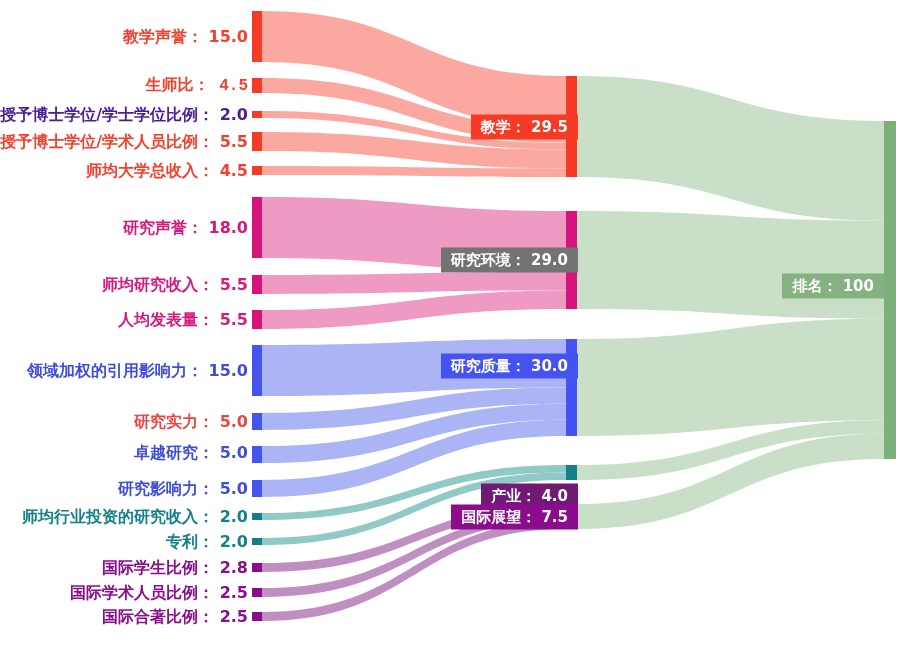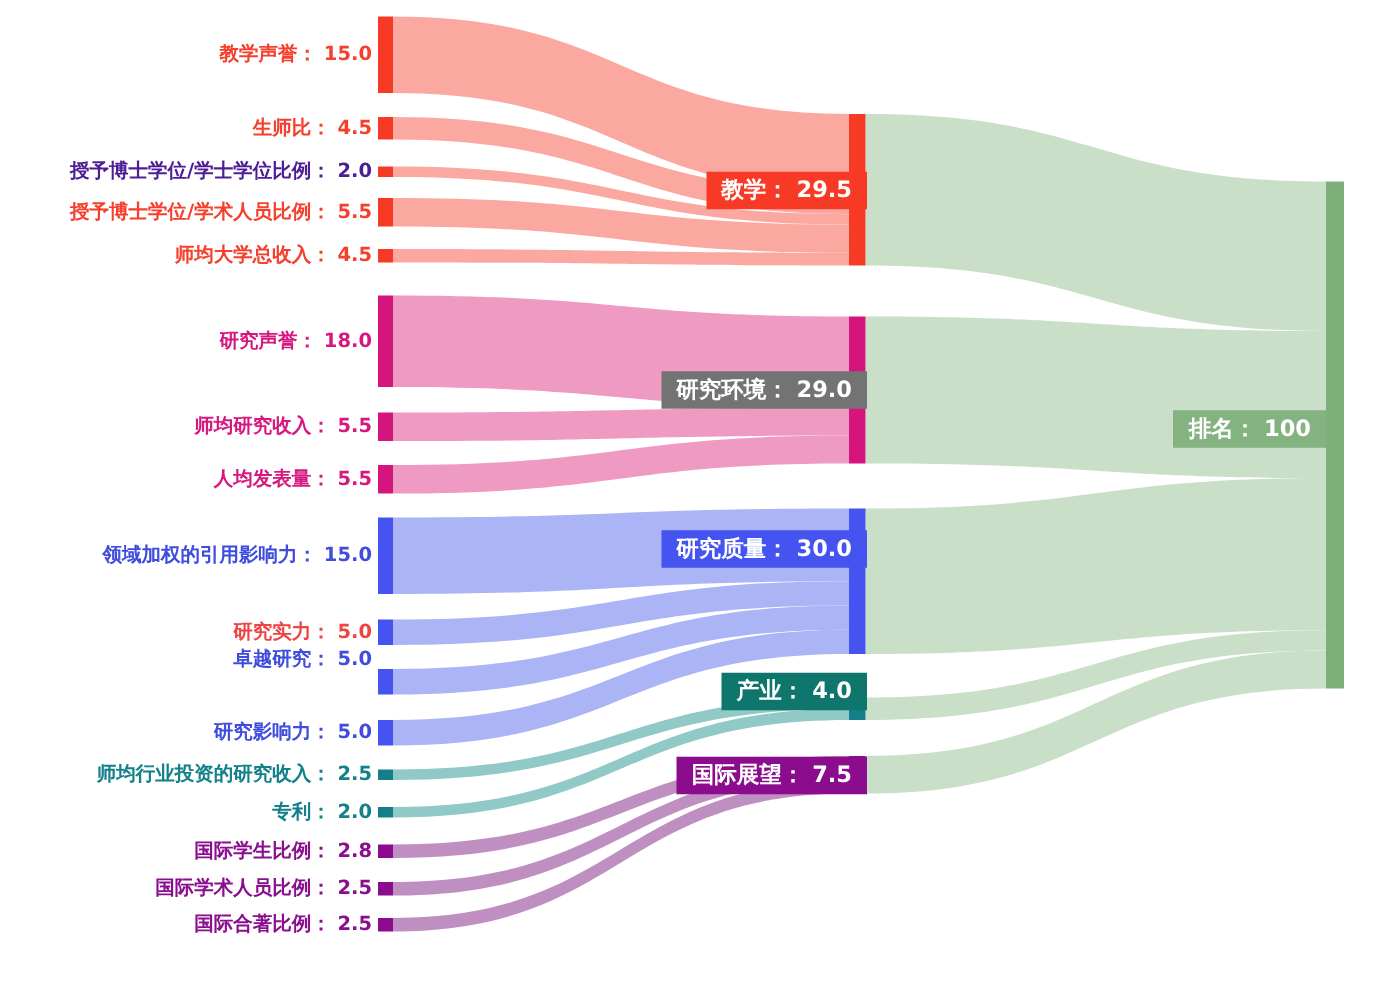--- a/index.html
+++ b/index.html
@@ -2,21 +2,21 @@
 <html><head>
 <meta charset="utf-8">
 <style>
   html,body { margin:0; padding:0; background:#ffffff; }
   .stage {
     position:relative; width:917px; height:655px; background:#ffffff;
     font-family:"DejaVu Sans", sans-serif; overflow:hidden;
   }
   .stage svg { position:absolute; left:0; top:0; }
   .left-label {
-    position:absolute; white-space:nowrap; font-weight:bold; font-size:13px;
+    position:absolute; white-space:nowrap; font-weight:bold; font-size:16px;
     transform:translateY(-50%); line-height:16px;
   }
   .node-label {
     position:absolute; white-space:nowrap; font-weight:bold; font-size:15px;
     color:#ffffff; height:23px; line-height:23px; padding:1px 10px;
     transform:translateY(-50%); text-align:center;
   }
 </style>
 </head>
 <body>
@@ -64,36 +64,36 @@
       <rect x="252" y="538" width="10" height="7" fill="#157f88"></rect>
       <rect x="566" y="465" width="11" height="15" fill="#157f88"></rect>
       <rect x="252" y="563" width="10" height="9" fill="#8b0d8d"></rect>
       <rect x="252" y="588" width="10" height="9" fill="#8b0d8d"></rect>
       <rect x="252" y="612" width="10" height="9" fill="#8b0d8d"></rect>
       <rect x="566" y="504" width="11" height="25" fill="#8b0d8d"></rect>
       <rect x="884" y="121" width="12" height="338" fill="#7daf7b"></rect>
     </svg>
   <div>
       <div class="left-label" style="right: 669px; top: 36.5px; color: rgb(245, 64, 46);">教学声誉： 15.0</div>
-      <div class="left-label" style="right: 669px; top: 85.5px; color: rgb(245, 64, 46);">生师比： 4.5</div>
+      <div class="left-label" style="right: 669px; top: 85.5px; color: rgb(245, 64, 46); font-family: Liberation Mono, monospace;">生师比： 4.5</div>
       <div class="left-label" style="right: 669px; top: 114.5px; color: #4c1d95;">授予博士学位/学士学位比例： 2.0</div>
       <div class="left-label" style="right: 669px; top: 141.5px; color: rgb(245, 64, 46);">授予博士学位/学术人员比例： 5.5</div>
       <div class="left-label" style="right: 669px; top: 170.5px; color: rgb(245, 64, 46);">师均大学总收入： 4.5</div>
       <div class="node-label" style="right: 339px; top: 126.5px; color: rgb(255, 255, 255); background: rgb(247, 58, 38);">教学： 29.5</div>
       <div class="left-label" style="right: 669px; top: 227.5px; color: rgb(214, 24, 127);">研究声誉： 18.0</div>
       <div class="left-label" style="right: 669px; top: 284.5px; color: rgb(214, 24, 127);">师均研究收入： 5.5</div>
       <div class="left-label" style="right: 669px; top: 319.5px; color: rgb(214, 24, 127);">人均发表量： 5.5</div>
       <div class="node-label" style="right: 339px; top: 260px; color: rgb(255, 255, 255); background: #737373;">研究环境： 29.0</div>
       <div class="left-label" style="right: 669px; top: 370.5px; color: rgb(63, 76, 220);">领域加权的引用影响力： 15.0</div>
       <div class="left-label" style="right: 669px; top: 421.5px; color: #ef4444;">研究实力： 5.0</div>
-      <div class="left-label" style="right: 669px; top: 440px; color: rgb(63, 76, 220);">卓越研究： 5.0</div>
+      <div class="left-label" style="right: 669px; top: 453px; color: rgb(63, 76, 220);">卓越研究： 5.0</div>
       <div class="left-label" style="right: 669px; top: 488.5px; color: rgb(63, 76, 220);">研究影响力： 5.0</div>
       <div class="node-label" style="right: 339px; top: 366px; color: rgb(255, 255, 255); background: rgb(69, 83, 240);">研究质量： 30.0</div>
-      <div class="left-label" style="right: 669px; top: 516.5px; color: rgb(19, 128, 138);">师均行业投资的研究收入： 2.5</div>
+      <div class="left-label" style="right: 669px; top: 516.5px; color: rgb(19, 128, 138);">师均行业投资的研究收入： 2.0</div>
       <div class="left-label" style="right: 669px; top: 541.5px; color: rgb(19, 128, 138);">专利： 2.0</div>
-      <div class="node-label" style="right: 339px; top: 461px; color: rgb(255, 255, 255); background: #0f766e;">产业： 4.0</div>
+      <div class="node-label" style="right: 339px; top: 496px; color: rgb(255, 255, 255); background: #701a75;">产业： 4.0</div>
       <div class="left-label" style="right: 669px; top: 567.5px; color: rgb(138, 14, 142);">国际学生比例： 2.8</div>
       <div class="left-label" style="right: 669px; top: 592.5px; color: rgb(138, 14, 142);">国际学术人员比例： 2.5</div>
       <div class="left-label" style="right: 669px; top: 616.5px; color: rgb(138, 14, 142);">国际合著比例： 2.5</div>
       <div class="node-label" style="right: 339px; top: 516.5px; color: rgb(255, 255, 255); background: rgb(139, 13, 141);">国际展望： 7.5</div>
       <div class="node-label" style="right: 33px; top: 286px; color: rgb(255, 255, 255); background: rgb(132, 178, 128);">排名： 100</div>
     </div>
 </div>
 
 </body></html>

